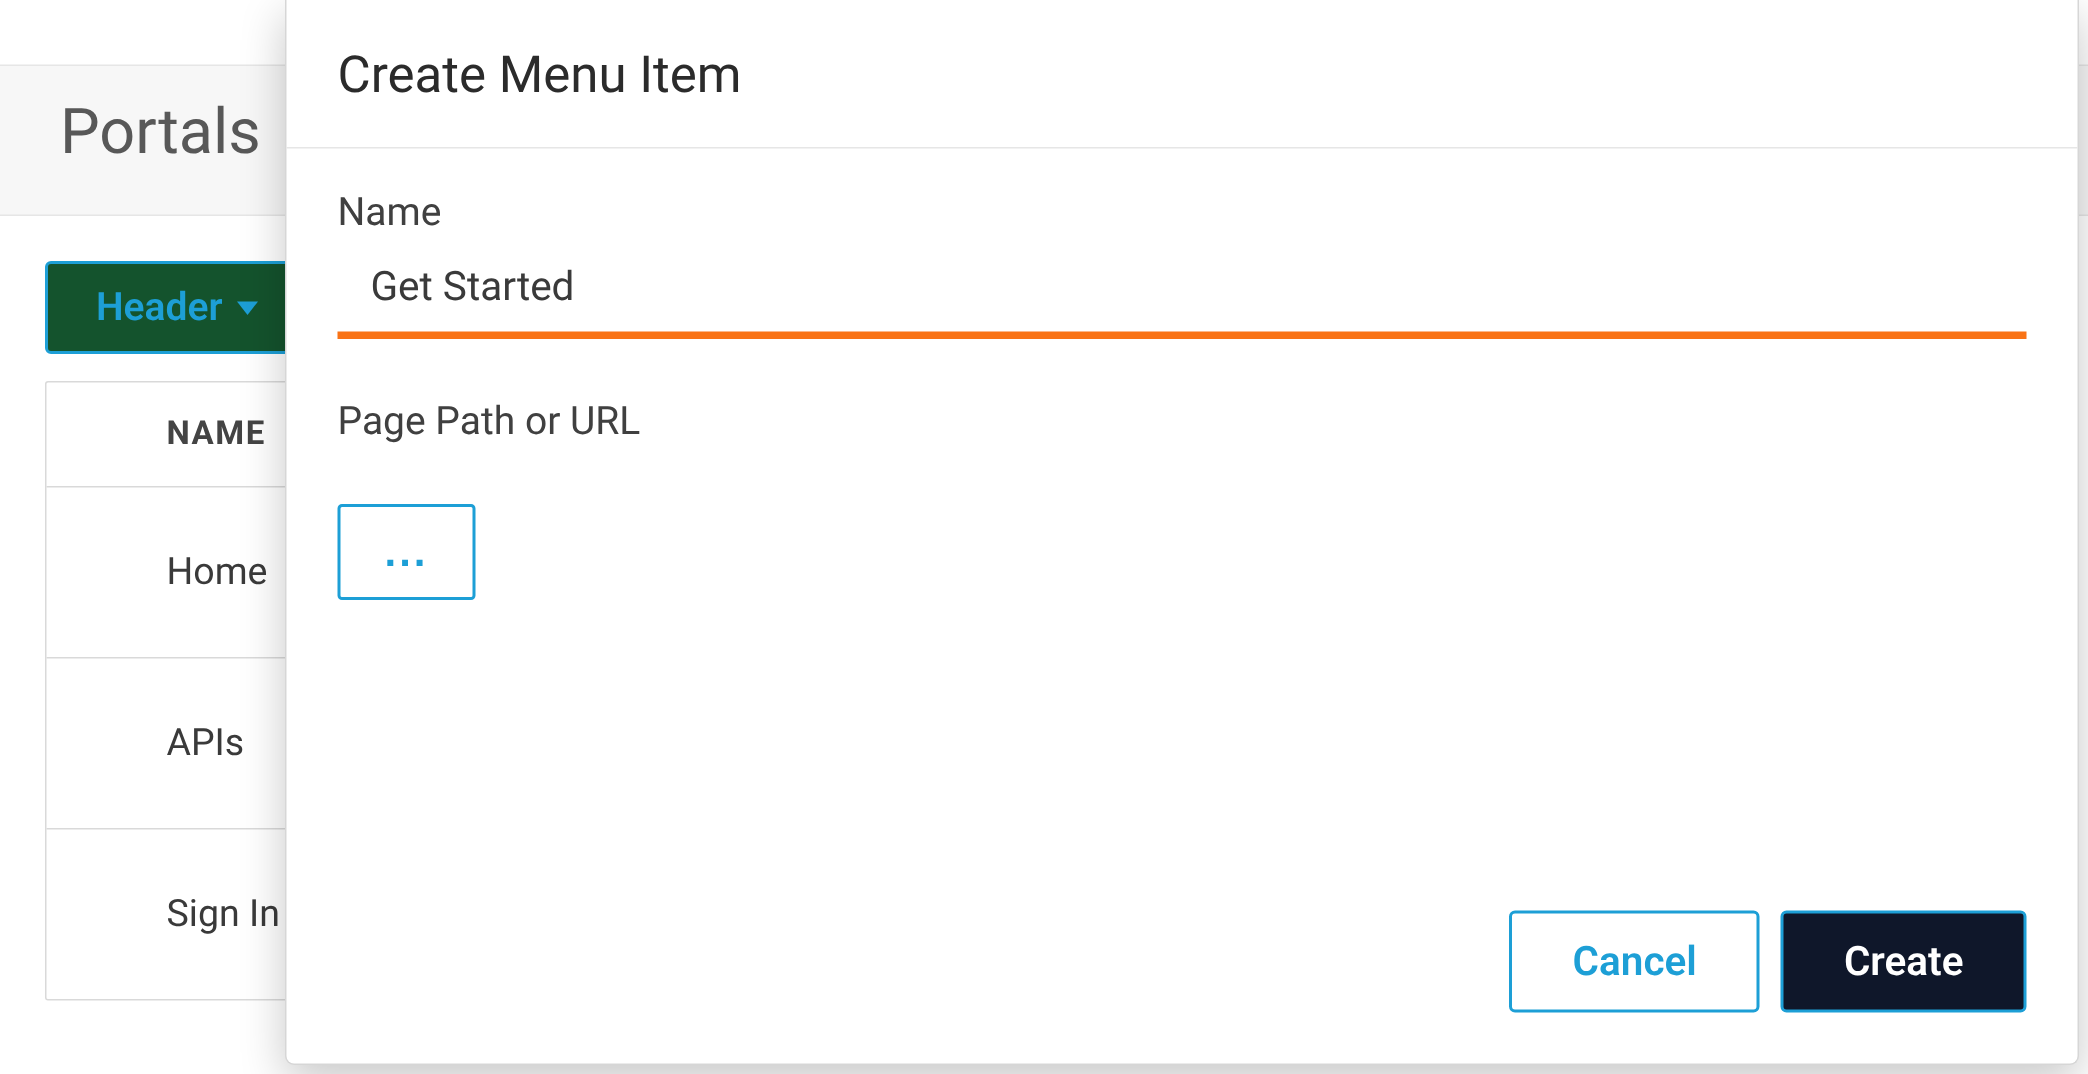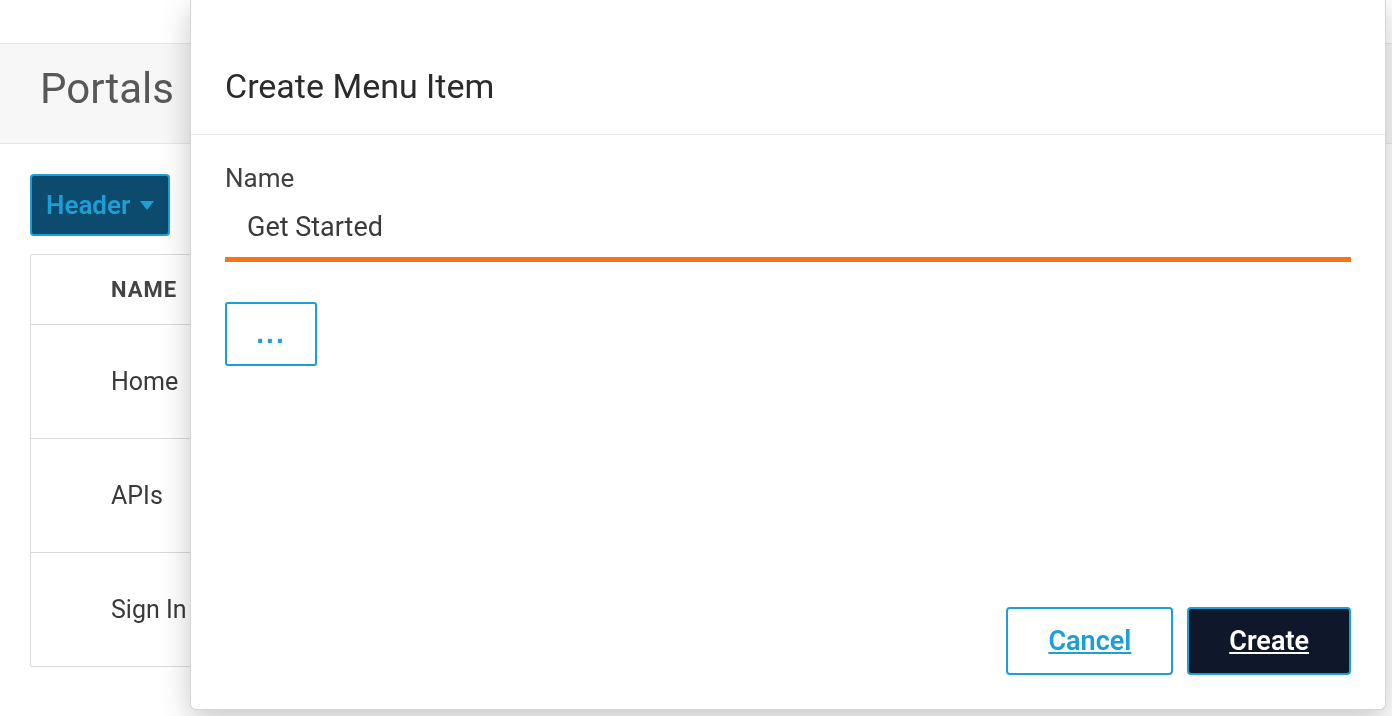--- a/index.html
+++ b/index.html
@@ -35,26 +35,26 @@
     }
     .page-content {
       padding: 30px 30px;
     }
     .header-dropdown {
       display: inline-flex;
       align-items: center;
       gap: 10px;
       border: 2px solid #1d9fd6;
       border-radius: 4px;
-      padding: 14px 14px;
+      padding: 14px 32px;
       color: #1d9fd6;
       font-size: 26px;
       font-weight: 600;
       cursor: pointer;
-      background: #0c4a6e;
+      background: #14532d;
     }
     .caret-down {
       width: 0; height: 0;
       border-left: 7px solid transparent;
       border-right: 7px solid transparent;
       border-top: 9px solid #1d9fd6;
     }
     .table-wrap {
       margin-top: 18px;
       border: 1px solid #d9d9d9;
@@ -94,21 +94,20 @@
       flex-direction: column;
     }
     .modal-title-wrap {
       padding: 30px 34px 28px 34px;
       border-bottom: 1px solid #e6e6e6;
     }
     .modal-title {
       font-size: 34px;
       font-weight: 400;
       color: #2b2b2b;
-      margin-top: 36px;
     }
     .modal-body {
       padding: 28px 34px 10px 34px;
       flex: 1;
     }
     .field-group { margin-bottom: 40px; }
     .field-label {
       font-size: 26px;
       color: #404040;
       margin-bottom: 8px;
@@ -147,21 +146,20 @@
       justify-content: flex-end;
       gap: 14px;
     }
     .btn {
       font-size: 27px;
       font-weight: 600;
       padding: 16px 40px;
       border-radius: 4px;
       cursor: pointer;
       font-family: inherit;
-      text-decoration: underline;
     }
     .btn-cancel {
       background: #fff;
       color: #1d9fd6;
       border: 2px solid #1d9fd6;
     }
     .btn-create {
       background: #0f172a;
       color: #fff;
       border: 2px solid #1d9fd6;
@@ -192,20 +190,21 @@
 <div class="modal">
   <div class="modal-title-wrap">
     <h2 class="modal-title">Create Menu Item</h2>
   </div>
   <div class="modal-body">
     <div class="field-group">
       <label class="field-label">Name</label>
       <input type="text" class="field-input" value="Get Started" style="">
     </div>
     <div class="field-group">
+      <label class="field-label">Page Path or URL</label>
     </div>
     <button class="more-btn">
       <span>...</span>
     </button>
   </div>
   <div class="modal-footer">
     <button class="btn btn-cancel">Cancel</button>
     <button class="btn btn-create">Create</button>
   </div>
 </div>

